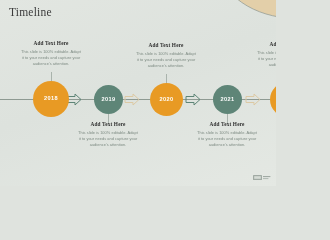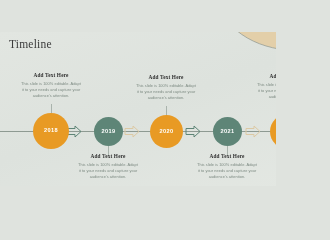--- a/index.html
+++ b/index.html
@@ -14,21 +14,20 @@
     font-family: "Liberation Sans", sans-serif;
     position: relative;
   }
   #slide {
     position: absolute;
     left: 0; top: 0;
     width: 276px;
     height: 186px;
     background: linear-gradient(160deg, #e2e6e1 0%, #dde2dd 45%, #e4e8e3 100%);
     overflow: hidden;
-    margin-top: 32px;
   }
 
   
   .corner-deco {
     position: absolute;
     top: -16px;
     right: -10px;
     width: 70px;
     height: 42px;
     pointer-events: none;

